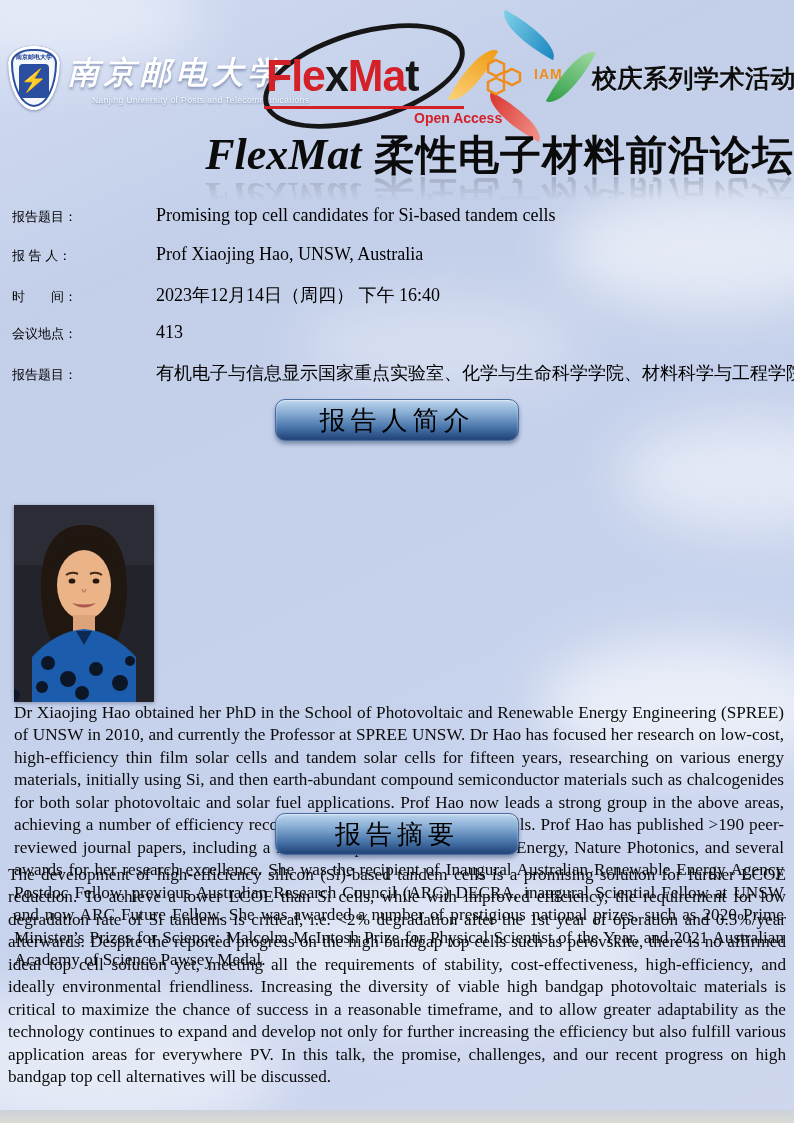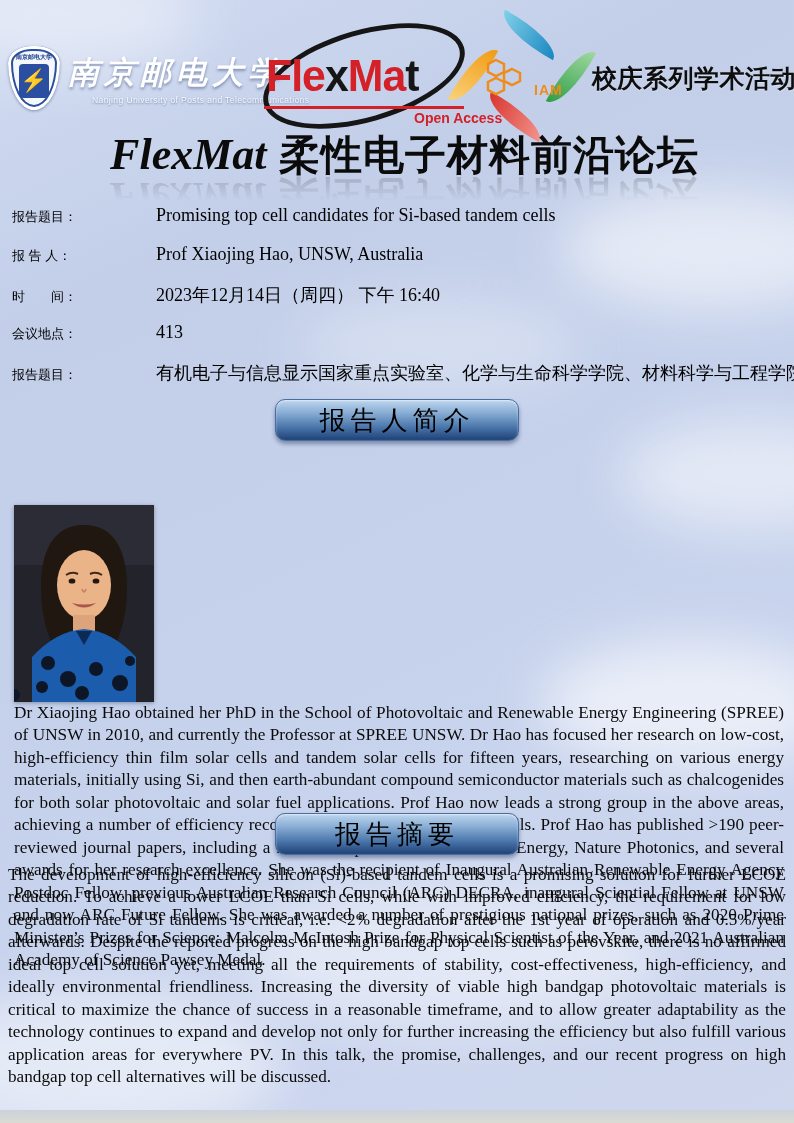--- a/index.html
+++ b/index.html
@@ -69,31 +69,31 @@
     font-size: 14px; font-weight: bold; color: #d42027; white-space: nowrap;
   }
   .iam { position: absolute; left: 456px; top: 10px; width: 132px; height: 132px; }
   .ribbon { position: absolute; width: 66px; height: 22px; border-radius: 0 100% 0 100%; }
   .rb-blue   { left: 40px; top: 14px;  transform: rotate(28deg);  background: linear-gradient(90deg,#7fd0e8,#1a86c0); }
   .rb-green  { left: 82px; top: 56px;  transform: rotate(118deg); background: linear-gradient(90deg,#9fd8a0,#2f9e46); }
   .rb-red    { left: 26px; top: 96px;  transform: rotate(208deg); background: linear-gradient(90deg,#f1948c,#d9352e); }
   .rb-yellow { left: -16px; top: 54px; transform: rotate(298deg); background: linear-gradient(90deg,#fad178,#f09c14); }
   .iam-center { position: absolute; left: 26px; top: 46px; }
   .iam-label {
-    position: absolute; left: 52px; top: 26px; font-family: "Liberation Sans", sans-serif;
+    position: absolute; left: 52px; top: 10px; font-family: "Liberation Sans", sans-serif;
     font-weight: bold; font-size: 14px; color: #ef8c1a; letter-spacing: 1px;
   }
   .event-tag {
     position: absolute; left: 592px; top: 62px;
     font-family: "Liberation Sans", sans-serif; font-weight: 900;
     font-size: 25px; color: #0e0e0e; letter-spacing: 0.5px; white-space: nowrap;
     text-shadow: 0 1px 1px rgba(255,255,255,.4);
   }
   
-  .title-wrap { position: absolute; left: 15px; right: 0; top: 128px; text-align: center; }
+  .title-wrap { position: absolute; left: 15px; right: 0; top: 128px; text-align: right; }
   .big-title { white-space: nowrap; }
   .title-en {
     font-family: "Liberation Serif", serif; font-style: italic; font-weight: bold;
     font-size: 44px; color: #0b0b0b;
   }
   .title-zh {
     font-family: "Liberation Sans", sans-serif; font-weight: 900;
     font-size: 41px; color: #0b0b0b; letter-spacing: 1px;
   }
   .title-reflection {

